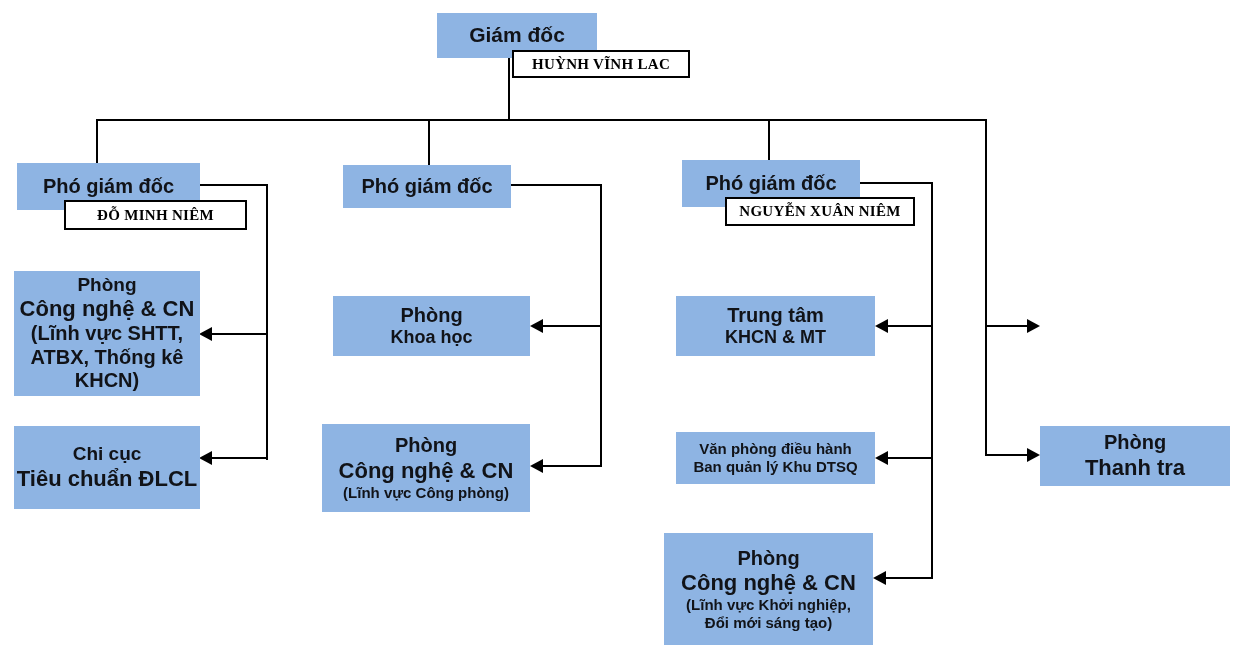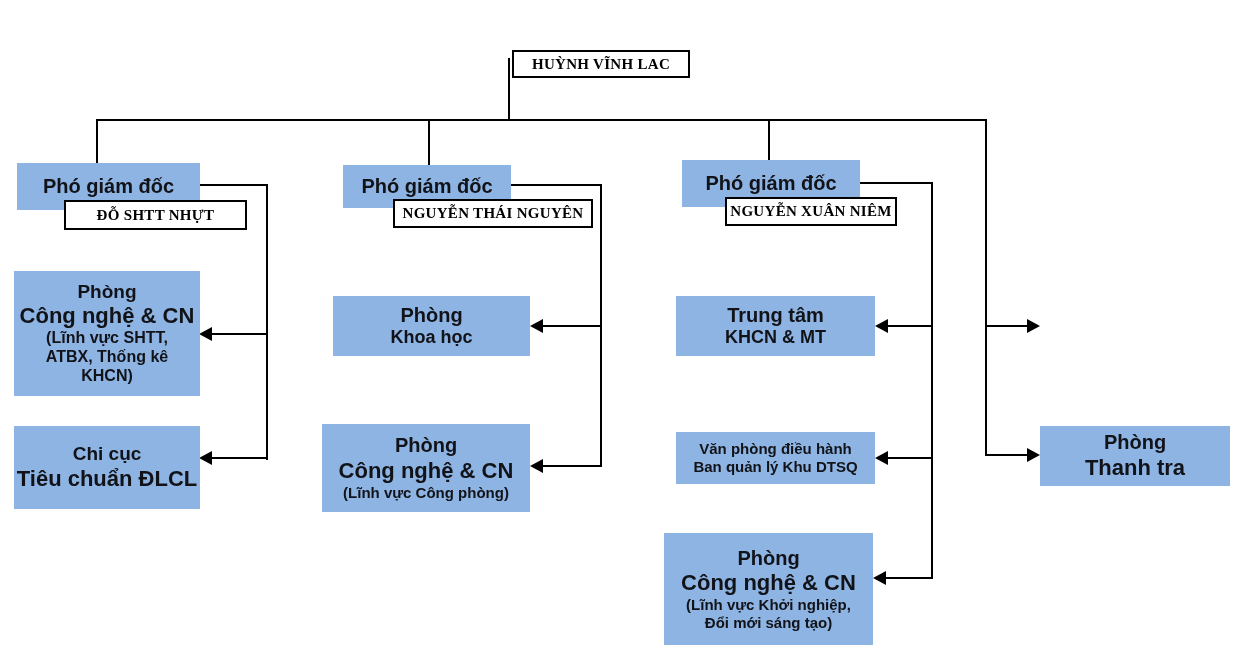--- a/index.html
+++ b/index.html
@@ -28,21 +28,21 @@
   .hline,.vline{position:absolute;background:var(--line);z-index:0;}
   .hline{height:2px;}
   .vline{width:2px;}
   .ah-left{position:absolute;width:0;height:0;z-index:0;
     border-top:7px solid transparent;border-bottom:7px solid transparent;
     border-right:13px solid var(--line);}
   .ah-right{position:absolute;width:0;height:0;z-index:0;
     border-top:7px solid transparent;border-bottom:7px solid transparent;
     border-left:13px solid var(--line);}
   .fs21{font-size:21px}.fs20{font-size:20px}.fs19{font-size:19px}.fs18{font-size:18px}
-  .fs17{font-size:22px}.fs16{font-size:16px}.fs15{font-size:15px}
+  .fs17{font-size:22px}.fs16{font-size:20px}.fs15{font-size:15px}
 </style>
 </head>
 <body>
 
 <div class="canvas">
 
   <div class="vline" style="left:508px;top:58px;height:62px"></div>
   <div class="hline" style="left:97px;top:119px;width:890px"></div>
   <div class="vline" style="left:96px;top:119px;height:45px"></div>
   <div class="vline" style="left:428px;top:119px;height:47px"></div>
@@ -70,42 +70,42 @@
   <div class="hline" style="left:888px;top:457px;width:45px"></div>
   <div class="ah-left" style="left:875px;top:451px"></div>
   <div class="hline" style="left:886px;top:577px;width:47px"></div>
   <div class="ah-left" style="left:873px;top:571px"></div>
 
   <div class="hline" style="left:985px;top:325px;width:42px"></div>
   <div class="ah-right" style="left:1027px;top:319px"></div>
   <div class="hline" style="left:985px;top:454px;width:42px"></div>
   <div class="ah-right" style="left:1027px;top:448px"></div>
 
+  <div class="box" style="left:437px;top:13px;width:160px;height:45px">
+    <div class="fs21">Giám đốc</div>
+  </div>
   <div class="plate fs15" style="left:512px;top:50px;width:178px;height:28px">
     <span>HUỲNH VĨNH LAC</span>
   </div>
 
   <div class="box" style="left:17px;top:163px;width:183px;height:47px">
     <div class="fs20">Phó giám đốc</div>
   </div>
   <div class="plate fs15" style="left:64px;top:200px;width:183px;height:30px">
-    <span>ĐỖ SHTT NHỰT</span>
+    <span>ĐỖ MINH NIÊM</span>
   </div>
 
   <div class="box" style="left:343px;top:165px;width:168px;height:43px">
     <div class="fs20">Phó giám đốc</div>
   </div>
-  <div class="plate fs15" style="left:393px;top:199px;width:200px;height:29px">
-    <span>NGUYỄN THÁI NGUYÊN</span>
-  </div>
 
   <div class="box" style="left:682px;top:160px;width:178px;height:47px">
     <div class="fs20">Phó giám đốc</div>
   </div>
-  <div class="plate fs15" style="left:725px;top:197px;width:172px;height:29px">
+  <div class="plate fs15" style="left:725px;top:197px;width:190px;height:29px">
     <span>NGUYỄN XUÂN NIÊM</span>
   </div>
 
   <div class="box" style="left:14px;top:271px;width:186px;height:125px">
     <div class="fs19">Phòng</div>
     <div class="fs17">Công nghệ &amp; CN</div>
     <div class="fs16">(Lĩnh vực SHTT,</div>
     <div class="fs16">ATBX, Thống kê</div>
     <div class="fs16">KHCN)</div>
   </div>

